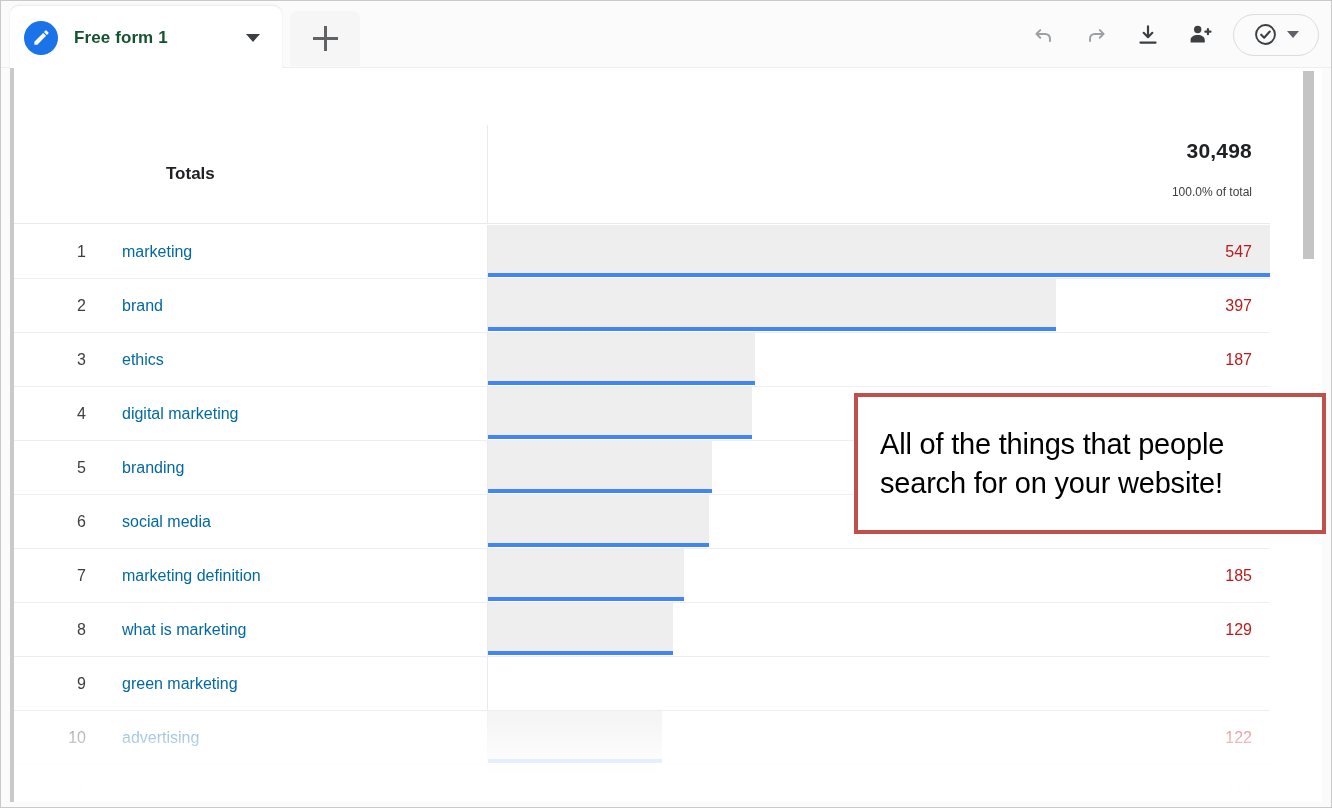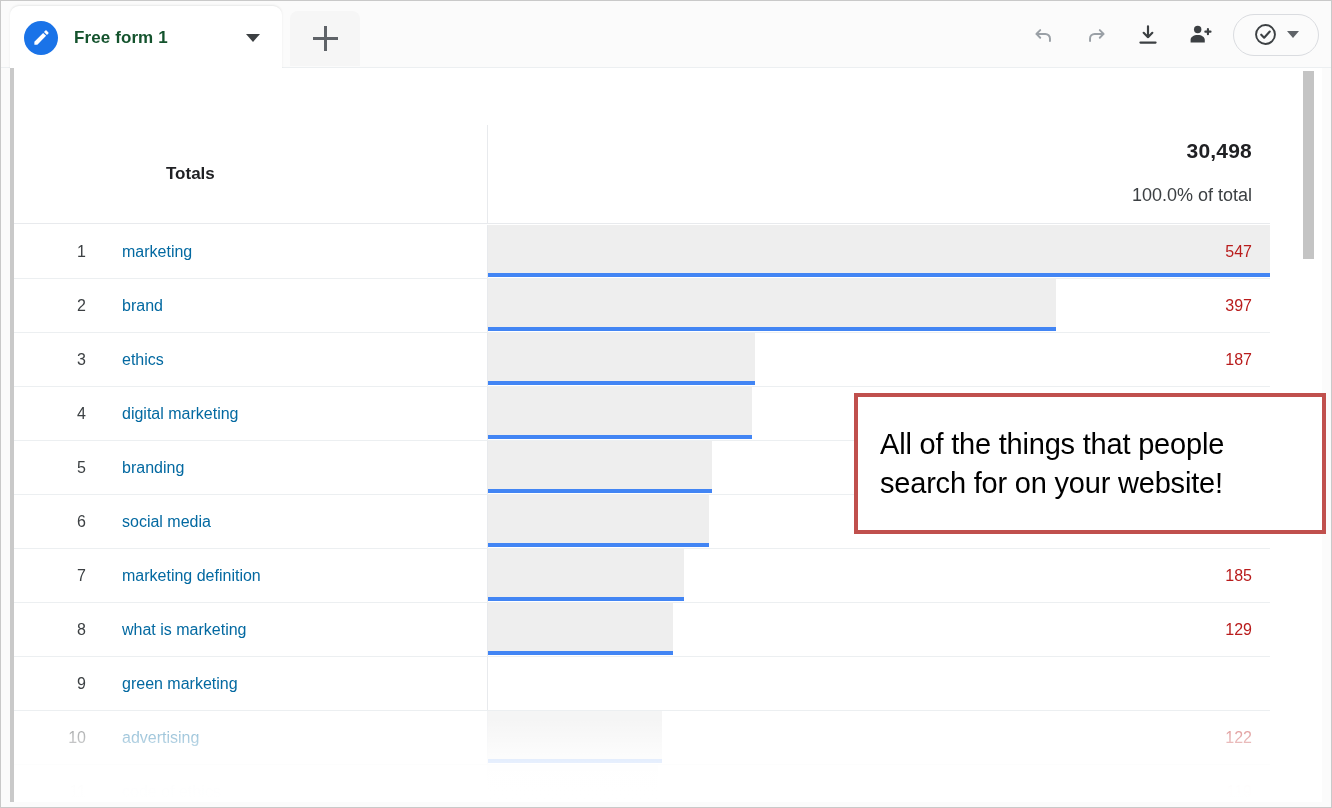--- a/index.html
+++ b/index.html
@@ -180,21 +180,21 @@
     transform: translateY(-50%);
     font-size: 17px; color: #202124; font-weight: 700; margin-left: 44px;
   }
   .totals-value {
     position: absolute; right: 18px; top: 14px;
     font-size: 21px; color: #202124; font-weight: 700;
     letter-spacing: .2px;
   }
   .totals-sub {
     position: absolute; right: 18px; top: 60px;
-    font-size: 18px; color: #3c4043;
+    font-size: 12px; color: #3c4043;
   }
 
   .row-index {
     position: absolute; left: 38px; top: 50%;
     transform: translateY(-50%);
     width: 34px; text-align: right;
     font-size: 16px; color: #3c4043;
   }
   .row-term {
     position: absolute; left: 108px; top: 50%;

